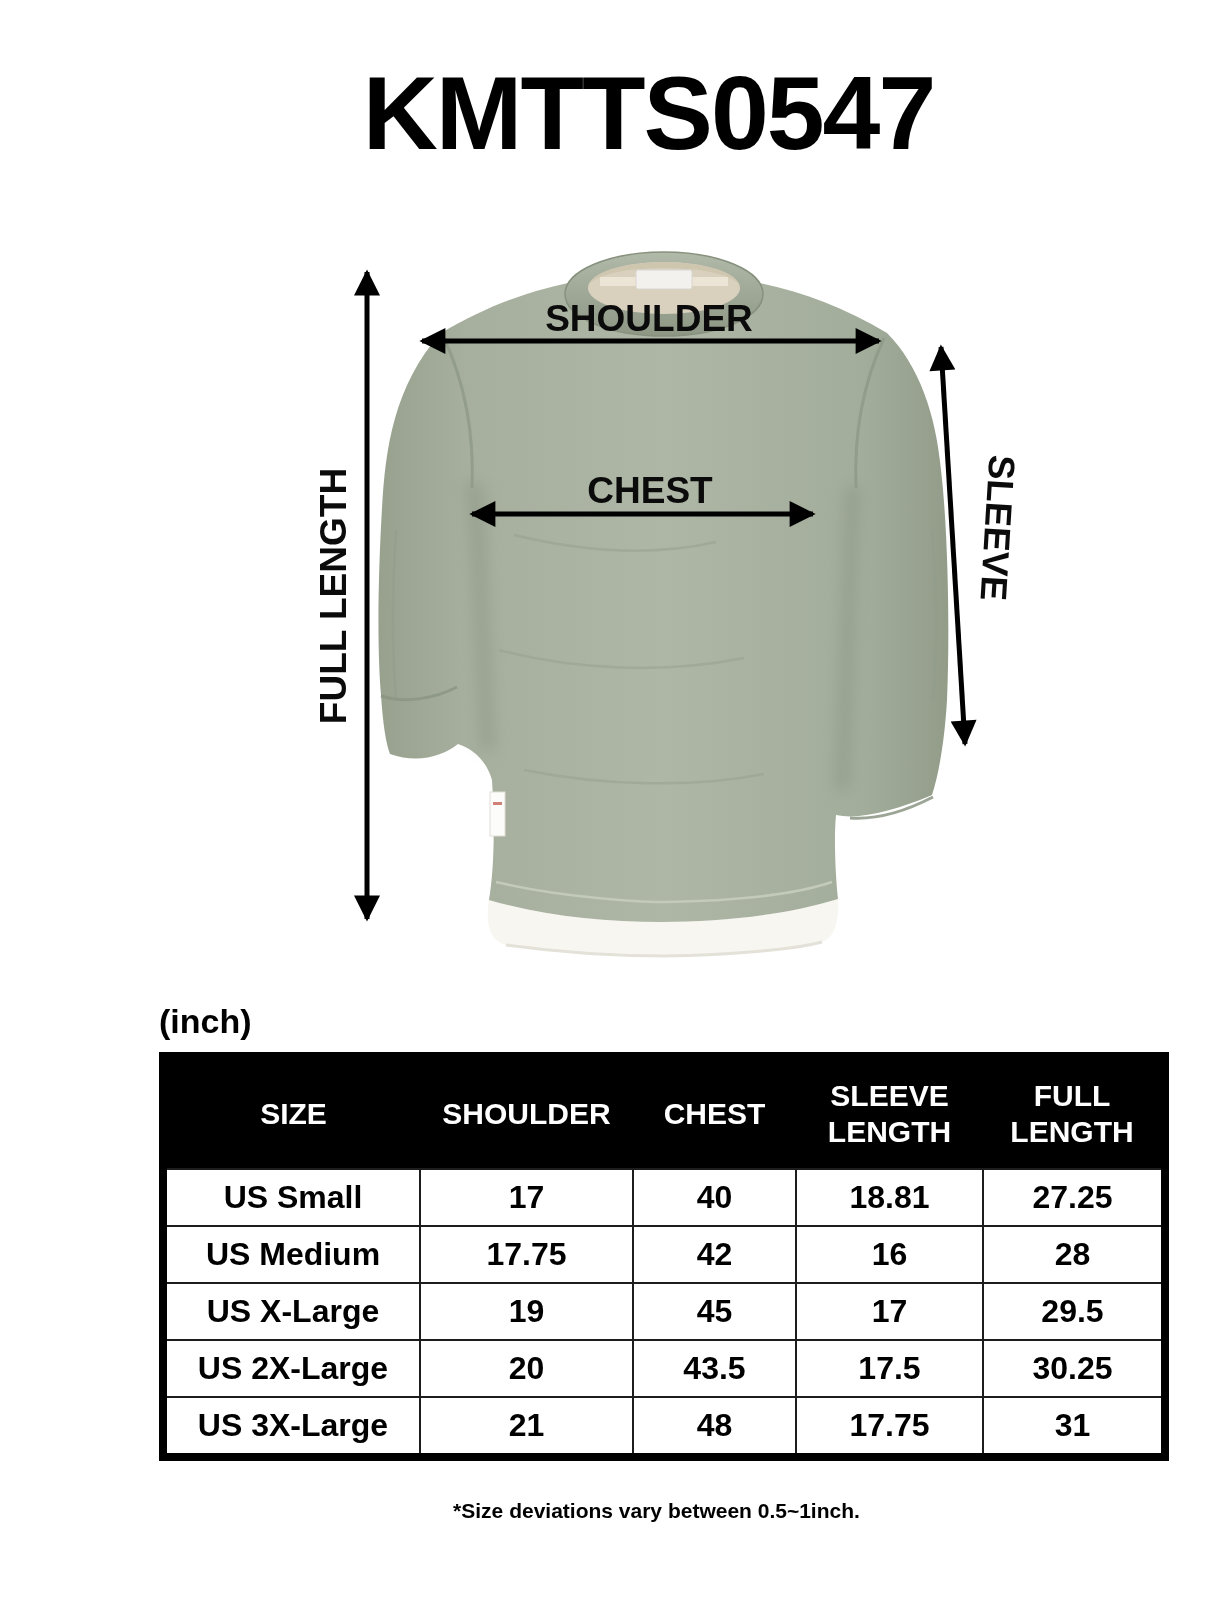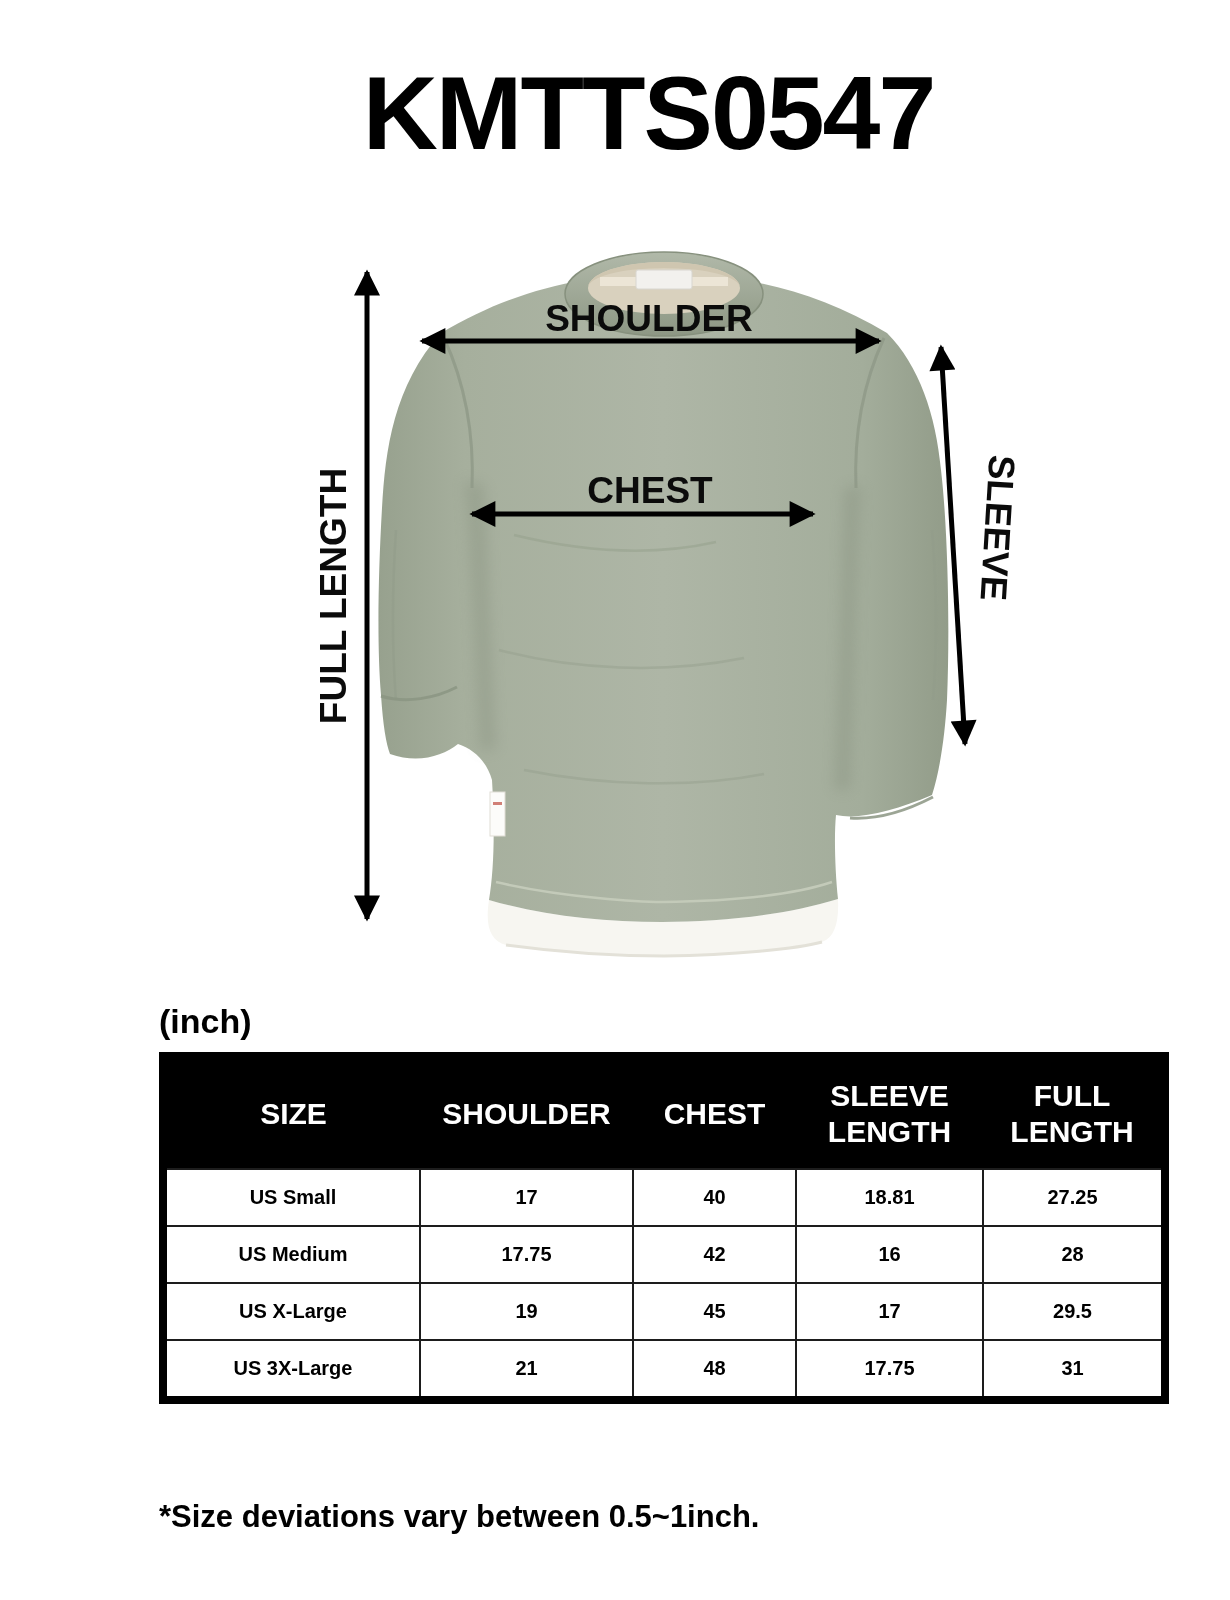--- a/index.html
+++ b/index.html
@@ -19,26 +19,26 @@
   }
   .size-table{
     position:absolute;top:1052px;left:115px;width:1002px;
     border-collapse:collapse;table-layout:fixed;border:8px solid #000000;background:#fff;
   }
   .size-table thead th{
     background:#000;color:#fff;height:108px;font-size:30px;font-weight:bold;
     line-height:1.2;border:none;padding:0 4px;vertical-align:middle;text-align:center;
   }
   .size-table tbody td{
-    height:55px;border:2px solid #1d1d1d;font-size:20px;font-weight:bold;
+    height:55px;border:2px solid #1d1d1d;font-size:32px;font-weight:bold;
     text-align:center;vertical-align:middle;background:#fff;color:#000;padding:0 6px;
   }
   .footnote{
-    position:absolute;top:1499px;left:115px;width:995px;text-align:left;
-    font-size:31px;font-weight:bold;
+    position:absolute;top:1499px;left:115px;width:995px;text-align:center;
+    font-size:21px;font-weight:bold;
   }
 </style>
 </head>
 <body>
 
 <div class="page">
 
   <div class="title">KMTTS0547</div>
 
   <svg class="diagram" viewBox="0 0 1230 765" width="1230" height="765" xmlns="http://www.w3.org/2000/svg">
@@ -176,20 +176,27 @@
         <td>28</td>
       </tr>
       <tr>
         <td>US X-Large</td>
         <td>19</td>
         <td>45</td>
         <td>17</td>
         <td>29.5</td>
       </tr>
       <tr>
+        <td>US 2X-Large</td>
+        <td>20</td>
+        <td>43.5</td>
+        <td>17.5</td>
+        <td>30.25</td>
+      </tr>
+      <tr>
         <td>US 3X-Large</td>
         <td>21</td>
         <td>48</td>
         <td>17.75</td>
         <td>31</td>
       </tr>
     </tbody>
   </table>
 
   <div class="footnote">*Size deviations vary between 0.5~1inch.</div>

